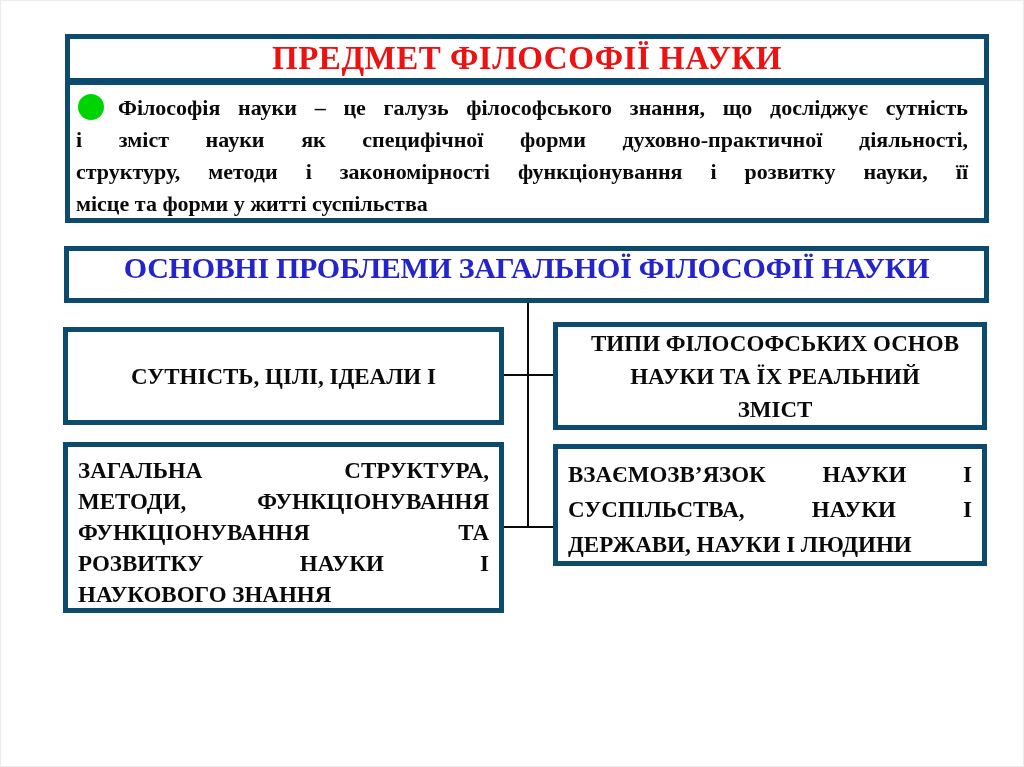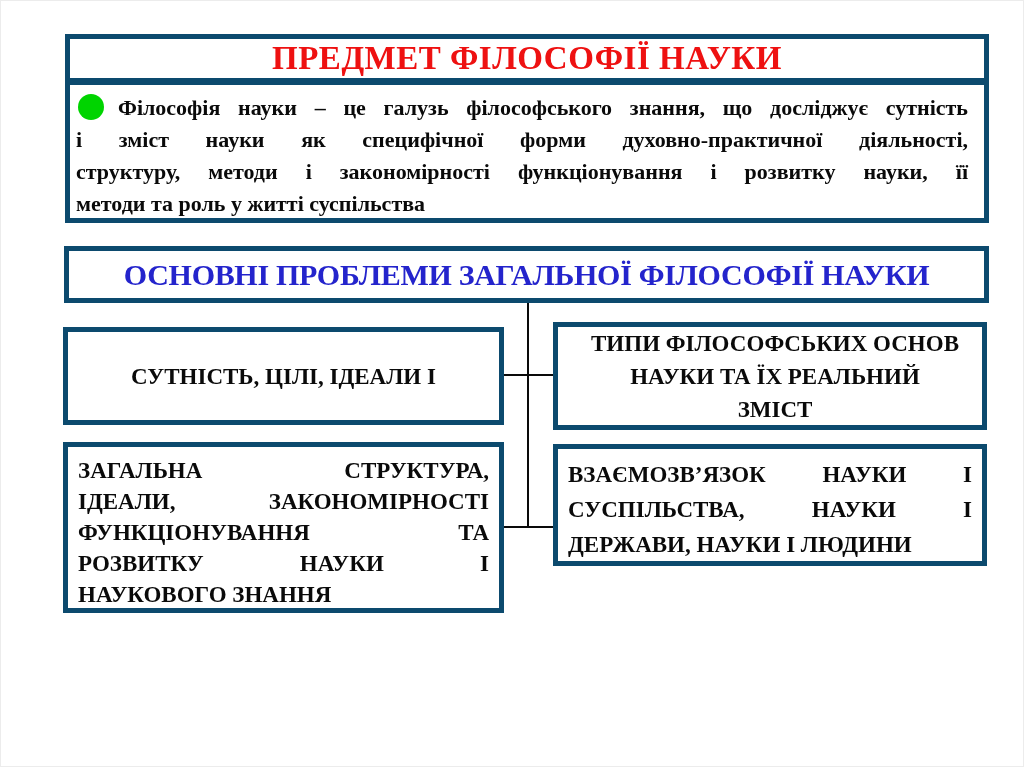--- a/index.html
+++ b/index.html
@@ -45,21 +45,21 @@
   .definition-box .tline:last-child { text-align-last: left; }
   .green-dot {
     position: absolute; left: 8px; top: 9px;
     width: 26px; height: 26px; border-radius: 50%;
     background: var(--bullet-green, #00d400);
   }
 
   
   .problems-box {
     left: 64px; top: 246px; width: 925px; height: 57px;
-    display: flex; align-items: center; justify-content: center;
+    display: flex; justify-content: center;
   }
   .problems-box .title {
     color: var(--title-blue, #2424cc);
     font-size: 30px; letter-spacing: -0.3px; white-space: nowrap;
   }
 
   
   .line { position: absolute; background: #0a0a0a; }
   .vline  { left: 527px; top: 303px; width: 2px;  height: 225px; }
   .hline-top    { left: 503px; top: 374px; width: 51px; height: 2px; }
@@ -99,21 +99,21 @@
   <div class="box predmet-box">
     <div class="title">ПРЕДМЕТ ФІЛОСОФІЇ НАУКИ</div>
   </div>
 
   <div class="box definition-box">
     <span class="green-dot"></span>
     <div>
         <div class="tline">Філософія науки – це галузь філософського знання, що досліджує сутність</div>
         <div class="tline">і зміст науки як специфічної форми духовно-практичної діяльності,</div>
         <div class="tline">структуру, методи і закономірності функціонування і розвитку науки, її</div>
-        <div class="tline">методи та роль у житті суспільства</div>
+        <div class="tline">місце та форми у житті суспільства</div>
       </div>
   </div>
 
   <div class="box problems-box">
     <div class="title">ОСНОВНІ ПРОБЛЕМИ ЗАГАЛЬНОЇ ФІЛОСОФІЇ НАУКИ</div>
   </div>
 
   <div class="line vline"></div>
   <div class="line hline-top"></div>
   <div class="line hline-bottom"></div>
@@ -123,21 +123,21 @@
     </div>
 
   <div class="box center-box box-types">
       <div class="tline">ТИПИ ФІЛОСОФСЬКИХ ОСНОВ</div>
       <div class="tline">НАУКИ ТА ЇХ РЕАЛЬНИЙ</div>
       <div class="tline">ЗМІСТ</div>
     </div>
 
   <div class="box justify-box box-structure">
       <div class="tline">ЗАГАЛЬНА СТРУКТУРА,</div>
-      <div class="tline">ІДЕАЛИ, ЗАКОНОМІРНОСТІ</div>
+      <div class="tline">МЕТОДИ, ФУНКЦІОНУВАННЯ</div>
       <div class="tline">ФУНКЦІОНУВАННЯ ТА</div>
       <div class="tline">РОЗВИТКУ НАУКИ І</div>
       <div class="tline">НАУКОВОГО ЗНАННЯ</div>
     </div>
 
   <div class="box justify-box box-interrelation">
       <div class="tline">ВЗАЄМОЗВ’ЯЗОК НАУКИ І</div>
       <div class="tline">СУСПІЛЬСТВА, НАУКИ І</div>
       <div class="tline">ДЕРЖАВИ, НАУКИ І ЛЮДИНИ</div>
     </div>

